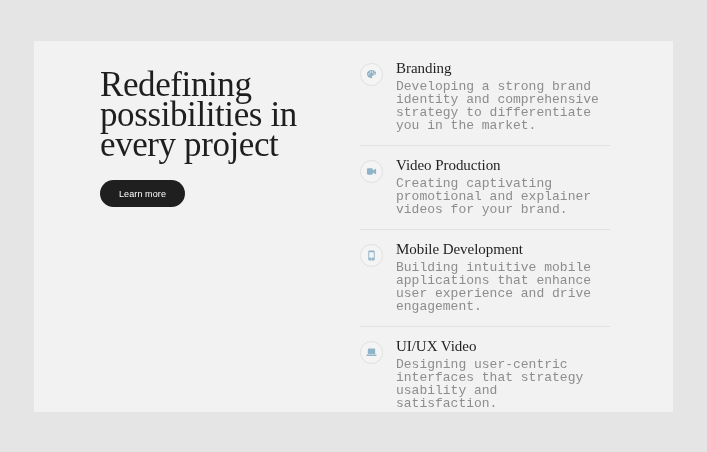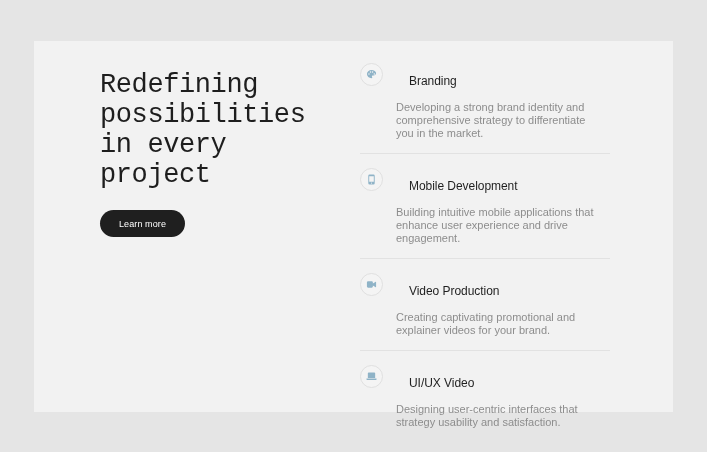--- a/index.html
+++ b/index.html
@@ -39,26 +39,26 @@
   
   .left-col {
     position: absolute;
     left: 66px;
     top: 29px;
     width: 250px;
   }
 
   .headline {
     margin: 0;
-    font-size: 27px;
+    font-size: 35px;
     line-height: 30px;
     font-weight: 500;
     letter-spacing: -0.4px;
     color: #1e1e1e;
-    font-family: Liberation Mono, monospace;
+    font-family: Liberation Serif, serif;
   }
 
   .cta-button {
     display: inline-flex;
     align-items: center;
     justify-content: center;
     margin-top: 20px;
     height: 27px;
     padding: 0 19px;
     background: #1f1f1f;
@@ -104,35 +104,35 @@
   }
   .icon-circle svg { display: block; }
 
   .feature-text {
     margin-left: 13px;
     flex: 1 1 auto;
     min-width: 0;
   }
 
   .feature-title {
-    margin: 13px;
-    font-size: 12px;
+    margin: 0;
+    font-size: 15px;
     font-weight: 500;
     letter-spacing: -0.05px;
     color: #1f1f1f;
     line-height: 14px;
-    font-family: Liberation Sans, sans-serif;
+    font-family: Liberation Serif, serif;
   }
 
   .feature-desc {
     margin: 5px 0 0 0;
-    font-size: 11px;
+    font-size: 13px;
     line-height: 13px;
     color: #8d8d8d;
-    font-family: Liberation Sans, sans-serif;
+    font-family: Liberation Mono, monospace;
     max-width: 208px;
   }
 </style>
 </head>
 <body>
 
 <div class="stage">
   <section class="hero-card">
     <div class="hero-inner">
 
@@ -151,38 +151,38 @@
           </span>
           <div class="feature-text">
             <h3 class="feature-title">Branding</h3>
             <p class="feature-desc">Developing a strong brand identity and comprehensive strategy to differentiate you in the market.</p>
           </div>
         </div>
 
         <div class="feature-item">
           <span class="icon-circle">
             <svg width="11" height="11" viewBox="0 0 24 24" fill="#8fb3c7" aria-hidden="true">
+              <path d="M15 7.5A2.5 2.5 0 0 0 12.5 5h-8A2.5 2.5 0 0 0 2 7.5v9A2.5 2.5 0 0 0 4.5 19h8a2.5 2.5 0 0 0 2.5-2.5v-2.2l5.3 3.4A1 1 0 0 0 22 16.9V7.1a1 1 0 0 0-1.7-.8L15 9.7V7.5z"></path>
+            </svg>
+          </span>
+          <div class="feature-text">
+            <h3 class="feature-title">Video Production</h3>
+            <p class="feature-desc">Creating captivating promotional and explainer videos for your brand.</p>
+          </div>
+        </div>
+
+        <div class="feature-item">
+          <span class="icon-circle">
+            <svg width="11" height="11" viewBox="0 0 24 24" fill="#8fb3c7" aria-hidden="true">
               <path d="M16 1H8a3 3 0 0 0-3 3v16a3 3 0 0 0 3 3h8a3 3 0 0 0 3-3V4a3 3 0 0 0-3-3zm-4 20.2a1.3 1.3 0 1 1 0-2.6 1.3 1.3 0 0 1 0 2.6zM17 17H7V5h10v12z"></path>
             </svg>
           </span>
           <div class="feature-text">
             <h3 class="feature-title">Mobile Development</h3>
             <p class="feature-desc">Building intuitive mobile applications that enhance user experience and drive engagement.</p>
-          </div>
-        </div>
-
-        <div class="feature-item">
-          <span class="icon-circle">
-            <svg width="11" height="11" viewBox="0 0 24 24" fill="#8fb3c7" aria-hidden="true">
-              <path d="M15 7.5A2.5 2.5 0 0 0 12.5 5h-8A2.5 2.5 0 0 0 2 7.5v9A2.5 2.5 0 0 0 4.5 19h8a2.5 2.5 0 0 0 2.5-2.5v-2.2l5.3 3.4A1 1 0 0 0 22 16.9V7.1a1 1 0 0 0-1.7-.8L15 9.7V7.5z"></path>
-            </svg>
-          </span>
-          <div class="feature-text">
-            <h3 class="feature-title">Video Production</h3>
-            <p class="feature-desc">Creating captivating promotional and explainer videos for your brand.</p>
           </div>
         </div>
 
         <div class="feature-item">
           <span class="icon-circle">
             <svg width="11" height="11" viewBox="0 0 24 24" fill="#8fb3c7" aria-hidden="true">
               <path d="M4 5a2 2 0 0 1 2-2h12a2 2 0 0 1 2 2v10H4V5zm-2.6 11.5h21.2c.5 0 .8.5.6 1l-.4.9a2 2 0 0 1-1.8 1.1H3a2 2 0 0 1-1.8-1.1l-.4-.9c-.2-.5.1-1 .6-1z"></path>
             </svg>
           </span>
           <div class="feature-text">

